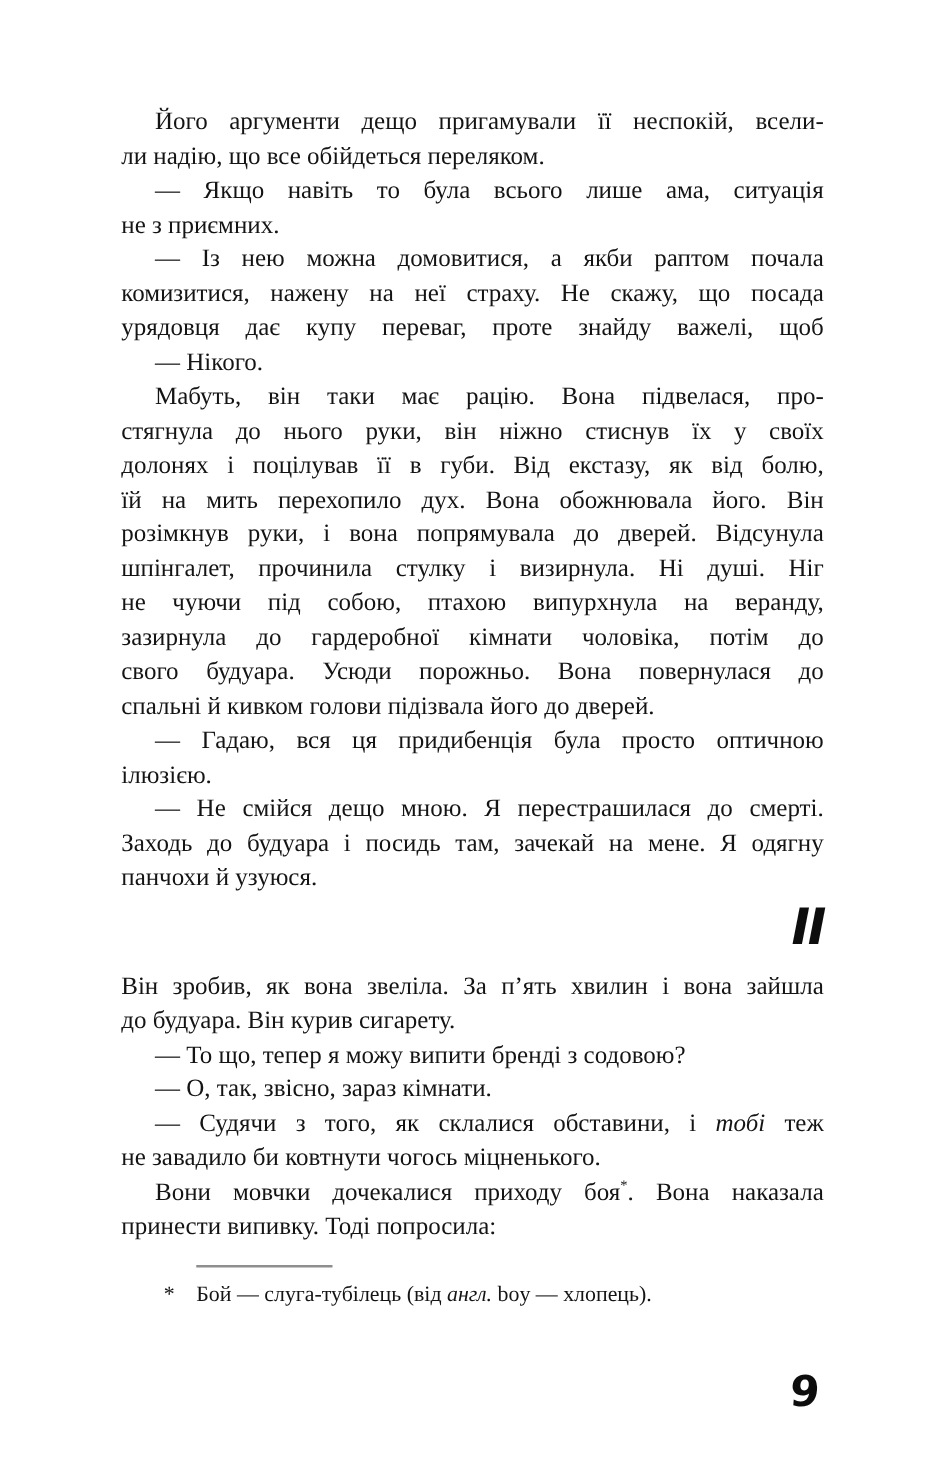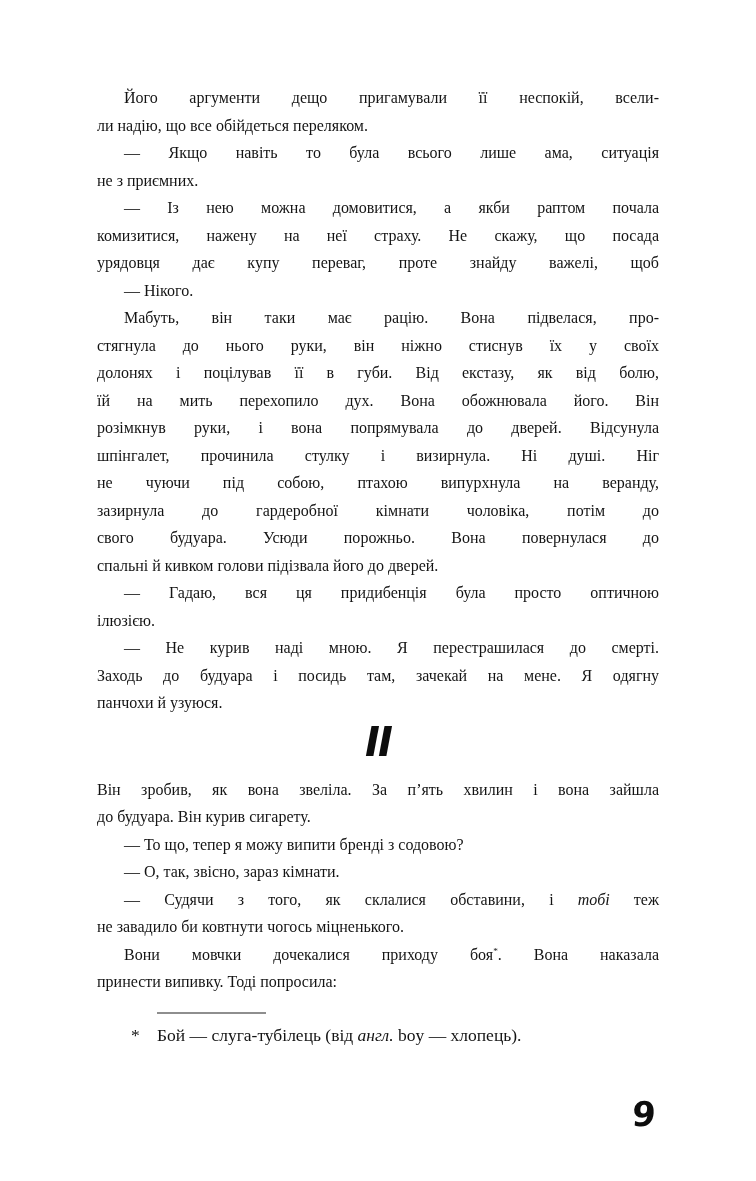--- a/index.html
+++ b/index.html
@@ -13,35 +13,35 @@
     overflow: hidden;
   }
   .content {
     position: absolute;
     left: 97px;
     top: 84px;
     width: 562px;
   }
   .para { margin: 0; }
   .line {
-    font-size: 16px;
+    font-size: 20px;
     line-height: 27.5px;
     text-align: justify;
     text-align-last: justify;
   }
   .line.indent { padding-left: 27px; }
   .line.last { text-align-last: left; }
   .line i { font-style: italic; font-family: Liberation Serif, serif; }
   .line sup {
     font-size: 58%;
     vertical-align: super;
     line-height: 0;
   }
   .heading {
-    text-align: center;
+    text-align: right;
     font-family: "DejaVu Sans", sans-serif;
     font-weight: bold;
     font-style: italic;
     font-size: 40px;
     line-height: 40px;
     letter-spacing: -2px;
     margin: 5px 0 14px 0;
     color: #0d0d0d;
   }
   .footnote-sep {
@@ -103,21 +103,21 @@
           <div class="line"><span>не чуючи під собою, птахою випурхнула на веранду,</span></div>
           <div class="line"><span>зазирнула до гардеробної кімнати чоловіка, потім до</span></div>
           <div class="line"><span>свого будуара. Усюди порожньо. Вона повернулася до</span></div>
           <div class="line last"><span>спальні й кивком голови підізвала його до дверей.</span></div>
         </div>
         <div class="para">
           <div class="line indent"><span>— Гадаю, вся ця придибенція була просто оптичною</span></div>
           <div class="line last"><span>ілюзією.</span></div>
         </div>
         <div class="para">
-          <div class="line indent"><span>— Не курив наді мною. Я перестрашилася до смерті.</span></div>
+          <div class="line indent"><span>— Не смійся дещо мною. Я перестрашилася до смерті.</span></div>
           <div class="line"><span>Заходь до будуара і посидь там, зачекай на мене. Я одягну</span></div>
           <div class="line last"><span>панчохи й узуюся.</span></div>
         </div>
         <div class="heading">II</div>
         <div class="para">
           <div class="line"><span>Він зробив, як вона звеліла. За п’ять хвилин і вона зайшла</span></div>
           <div class="line last"><span>до будуара. Він курив сигарету.</span></div>
         </div>
         <div class="para">
           <div class="line indent last"><span>— То що, тепер я можу випити бренді з содовою?</span></div>

